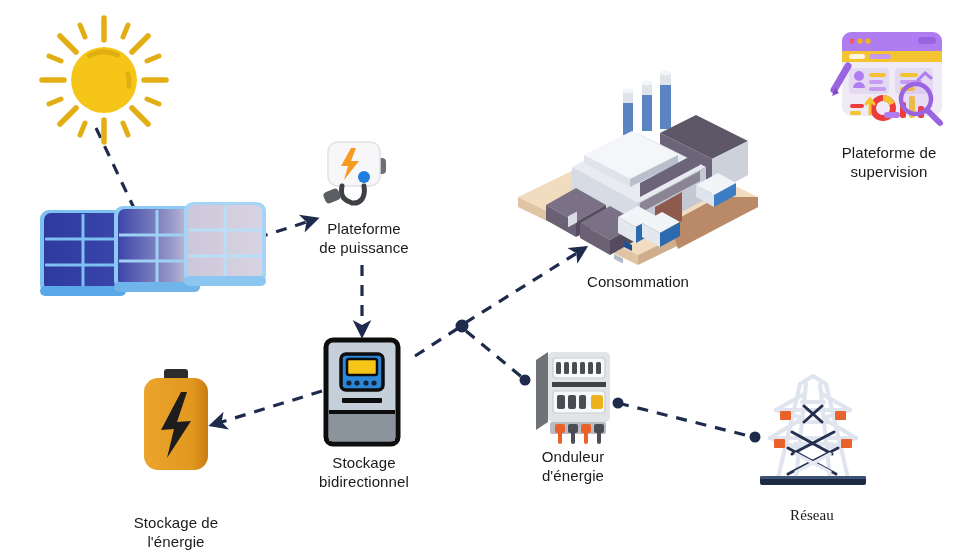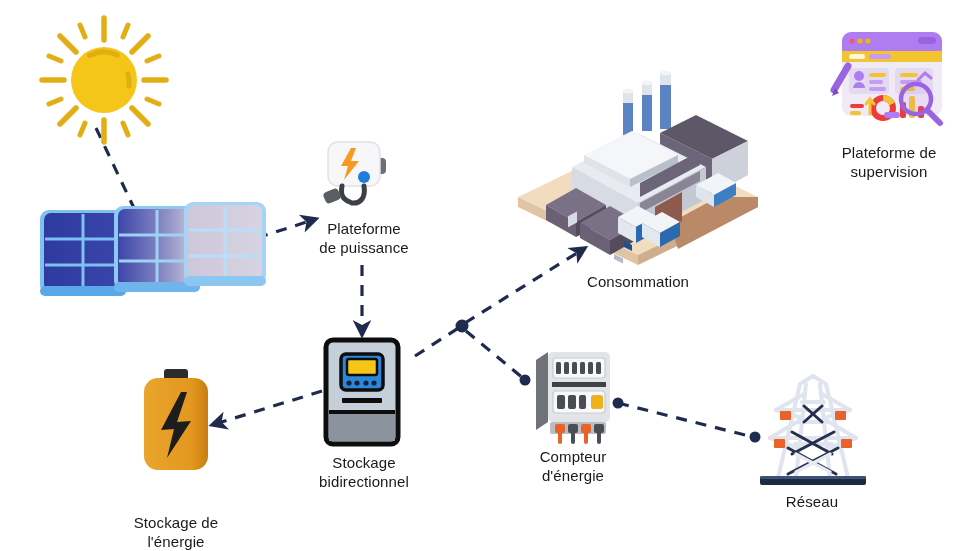--- a/index.html
+++ b/index.html
@@ -299,21 +299,21 @@
       <rect x="53" y="78" width="10" height="9" rx="2" fill="#e8622a"></rect>
       <rect x="66" y="78" width="10" height="9" rx="2" fill="#4b4e54"></rect>
     </g>
     <g stroke-width="4" stroke-linecap="round">
       <line x1="32" y1="87" x2="32" y2="96" stroke="#e8622a"></line>
       <line x1="45" y1="87" x2="45" y2="96" stroke="#4b4e54"></line>
       <line x1="58" y1="87" x2="58" y2="96" stroke="#e8622a"></line>
       <line x1="71" y1="87" x2="71" y2="96" stroke="#4b4e54"></line>
     </g>
   </svg>
-  <div class="label" style="left:503px; top:447px; width:140px;">Compteur
+  <div class="label" style="left:503px; top:447px; width:140px;">Onduleur
 d'énergie</div>
 
   <svg class="art" style="left:756px; top:370px;" width="114" height="126" viewBox="0 0 114 126">
     <g stroke="#dfe4ee" stroke-width="4" fill="none" stroke-linecap="round">
 
       <line x1="44" y1="14" x2="22" y2="108"></line>
       <line x1="70" y1="14" x2="92" y2="108"></line>
       <line x1="50" y1="14" x2="40" y2="108"></line>
       <line x1="64" y1="14" x2="74" y2="108"></line>
 
@@ -353,21 +353,21 @@
     <g fill="#e8622a">
       <rect x="24" y="41" width="11" height="9" rx="1"></rect>
       <rect x="79" y="41" width="11" height="9" rx="1"></rect>
       <rect x="18" y="69" width="11" height="9" rx="1"></rect>
       <rect x="85" y="69" width="11" height="9" rx="1"></rect>
     </g>
 
     <rect x="4" y="106" width="106" height="9" rx="2" fill="#1d2a44"></rect>
     <rect x="4" y="106" width="106" height="3" rx="1.5" fill="#3e5277"></rect>
   </svg>
-  <div class="label" style="left:752px; top:492px; width:120px;">Réseau</div>
+  <div class="label" style="left:752px; top:506px; width:120px;font-family:Liberation Serif, serif;">Réseau</div>
 
   <svg class="art" style="left:822px; top:20px;" width="136" height="118" viewBox="0 0 136 118">
 
     <rect x="20" y="12" width="100" height="84" rx="9" fill="#efeaf6"></rect>
     <path d="M20 21 a9 9 0 0 1 9 -9 h82 a9 9 0 0 1 9 9 v10 h-100 z" fill="#b07df0"></path>
     <g fill="#f0577a">
       <circle cx="30" cy="21" r="2.6"></circle>
     </g>
     <circle cx="38" cy="21" r="2.6" fill="#f2b705"></circle>
     <circle cx="46" cy="21" r="2.6" fill="#f2b705"></circle>

